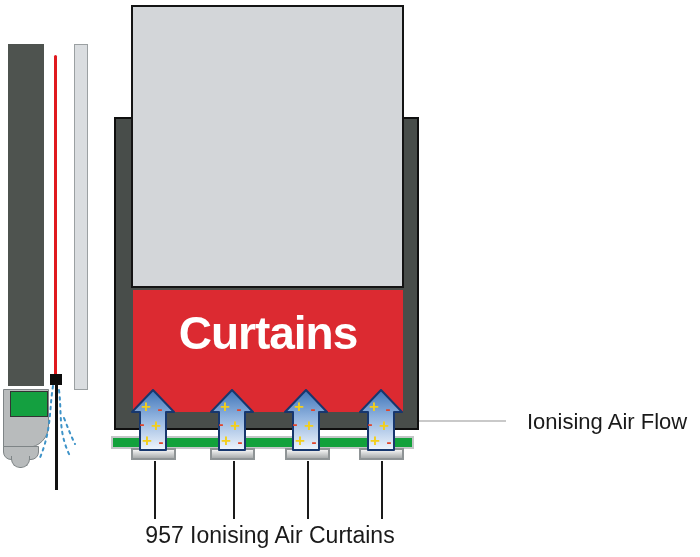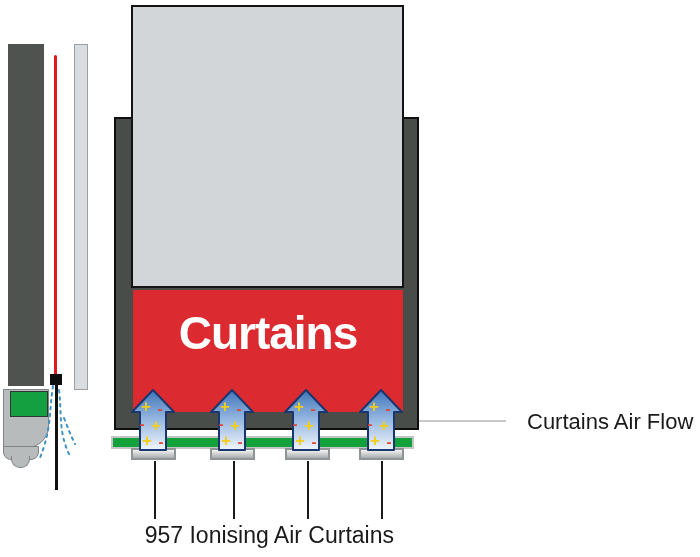--- a/index.html
+++ b/index.html
@@ -32,21 +32,21 @@
 
   
   .green-bar{left:111px;top:436px;width:299px;height:9px;background:#12A13B;border:2px solid #C3C6C7;}
   .curtain-box{top:448px;width:41px;height:8px;background:linear-gradient(#F4F4F4,#A9ACAD);border:2px solid #8F9496;}
   .pointer-line{top:461px;width:2px;height:58px;background:#1a1a1a;}
   .arrow-svg{top:389px;width:46px;height:62px;}
 
   
   .leader-line{left:419px;top:420px;width:87px;height:1.5px;background:#C9C9C9;}
   .air-flow-label{left:527px;top:409px;font-size:22px;color:#1a1a1a;white-space:nowrap;}
-  .curtains-label{left:110px;top:522px;width:284px;text-align:right;font-size:23px;color:#1a1a1a;white-space:nowrap;}
+  .curtains-label{left:128px;top:522px;width:284px;text-align:center;font-size:23px;color:#1a1a1a;white-space:nowrap;}
 
   svg text{font-family:"Liberation Sans",sans-serif;font-weight:bold;}
 </style>
 </head>
 <body>
 
 <div id="stage">
 
   <svg width="0" height="0" style="position:absolute" aria-hidden="true">
     <defs>
@@ -123,16 +123,16 @@
   <div class="abs probe-line"></div>
   <svg class="abs flow-svg" viewBox="0 0 56 100">
     <g fill="none" stroke="#3E93C8" stroke-width="2" stroke-linecap="round" stroke-dasharray="2.5 4.5">
       <path d="M25 12 C 21 36, 24 56, 11 86"></path>
       <path d="M31 16 C 34 40, 30 58, 42 82"></path>
       <path d="M36 44 C 40 54, 43 62, 47 70"></path>
     </g>
   </svg>
 
   <div class="abs leader-line"></div>
-  <div class="abs air-flow-label">Curtains Air Flow</div>
+  <div class="abs air-flow-label">Ionising Air Flow</div>
   <div class="abs curtains-label">957 Ionising Air Curtains</div>
 
 </div>
 
 </body></html>

